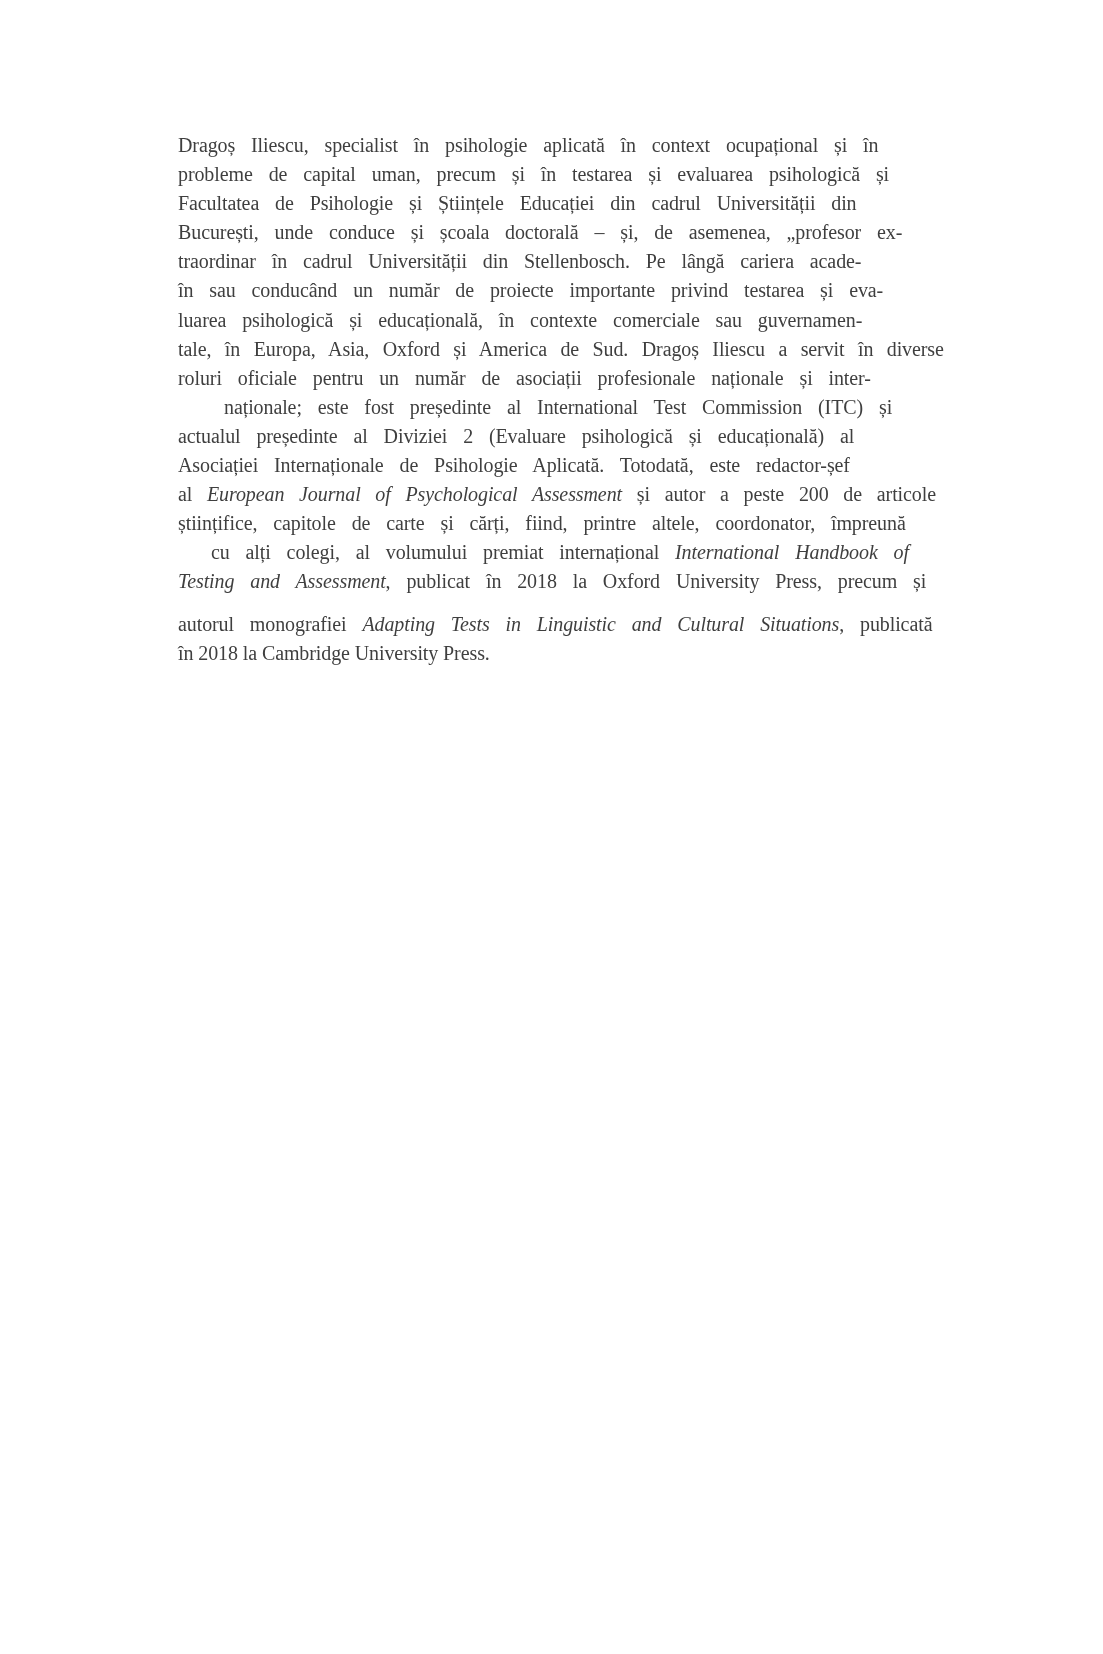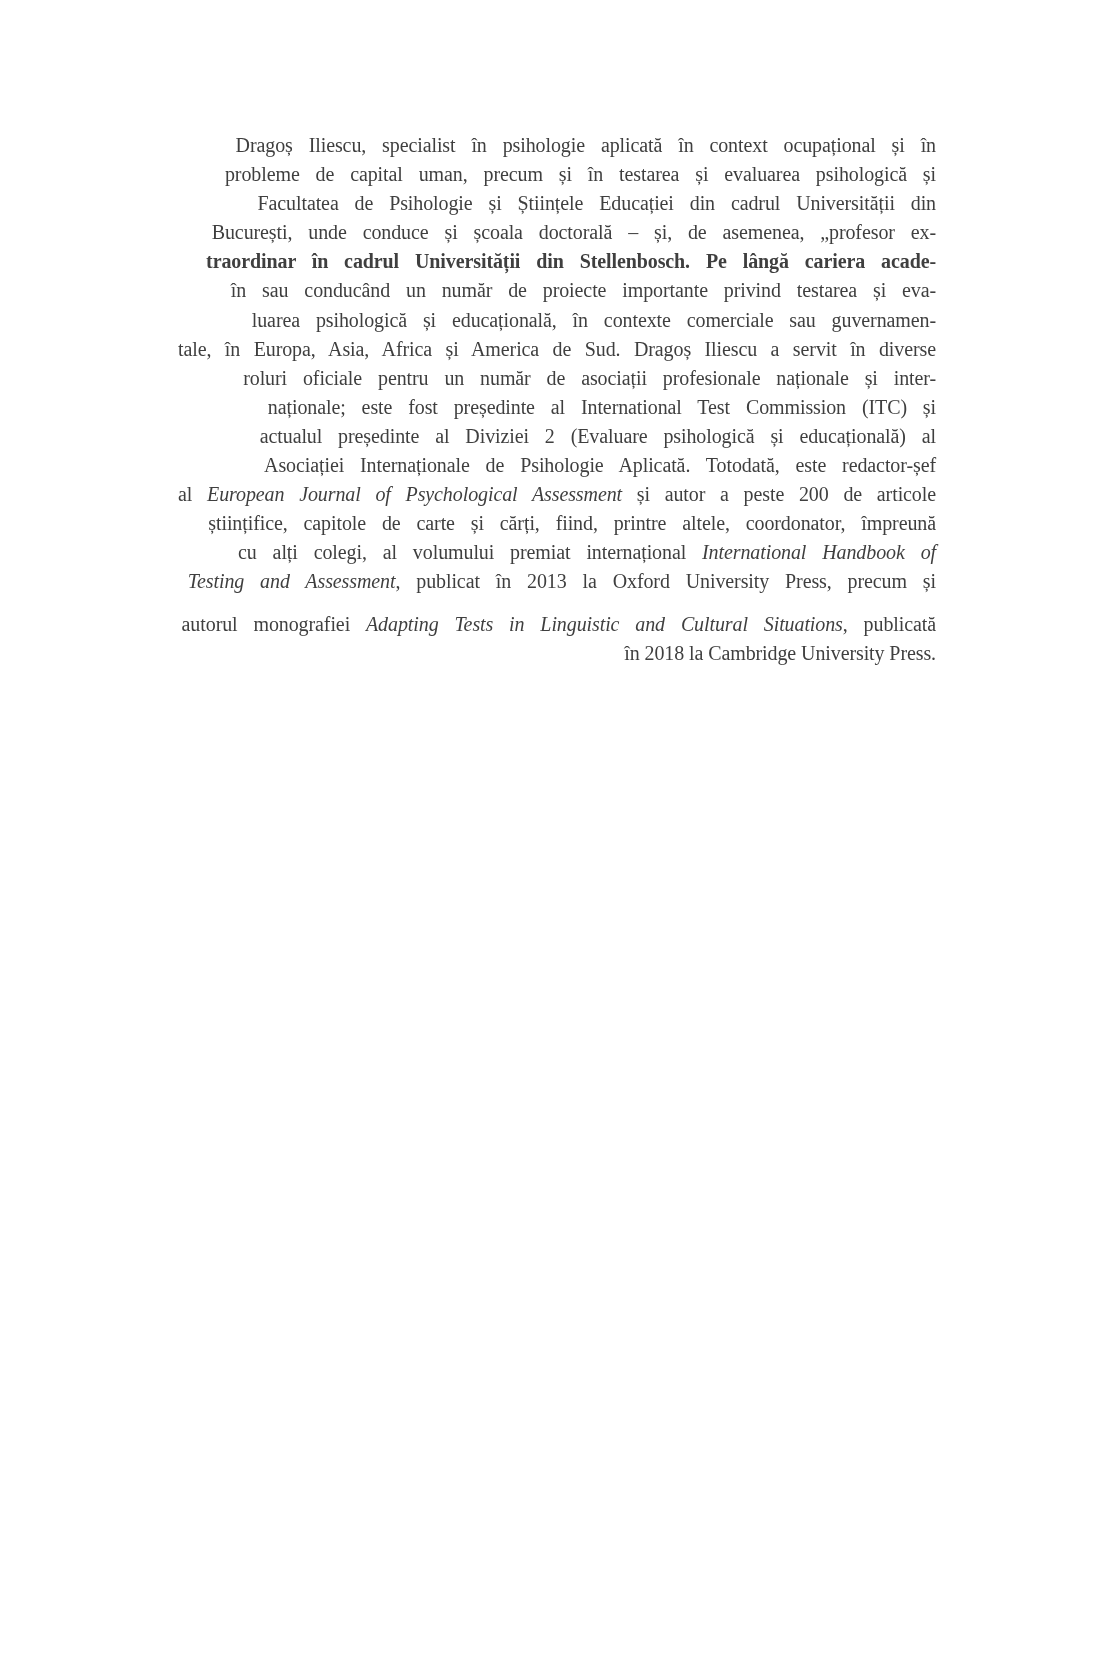--- a/index.html
+++ b/index.html
@@ -16,41 +16,41 @@
     left: 178px;
     top: 131px;
     width: 758px;
     font-size: 20px;
     line-height: 29.1px;
     color: var(--ink, #3f3f3f);
     letter-spacing: -0.1px;
   }
   .line {
     white-space: nowrap;
-    text-align: right;
+    text-align: left;
   }
   .italic { font-style: italic; }
 </style>
 </head>
 <body>
 
 <div class="page" style="background: rgb(255, 255, 255);">
   <div class="text-block">
       <div class="line" style="word-spacing: 11px;"><span>Dragoș Iliescu, specialist în psihologie aplicată în context ocupațional și în</span></div>
       <div class="line" style="word-spacing: 11px;"><span>probleme de capital uman, precum și în testarea și evaluarea psihologică și</span></div>
       <div class="line" style="word-spacing: 11px;"><span>Facultatea de Psihologie și Științele Educației din cadrul Universității din</span></div>
       <div class="line" style="word-spacing: 11px;"><span>București, unde conduce și școala doctorală – și, de asemenea, „profesor ex-</span></div>
-      <div class="line" style="word-spacing: 11px; font-weight: bold;"><span>traordinar în cadrul Universității din Stellenbosch. Pe lângă cariera acade-</span></div>
+      <div class="line" style="word-spacing: 11px;"><span>traordinar în cadrul Universității din Stellenbosch. Pe lângă cariera acade-</span></div>
       <div class="line" style="word-spacing: 11px;"><span>în sau conducând un număr de proiecte importante privind testarea și eva-</span></div>
       <div class="line" style="word-spacing: 11px;"><span>luarea psihologică și educațională, în contexte comerciale sau guvernamen-</span></div>
-      <div class="line" style="word-spacing: 8.56px;"><span>tale, în Europa, Asia, Africa și America de Sud. Dragoș Iliescu a servit în diverse</span></div>
+      <div class="line" style="word-spacing: 8.56px;"><span>tale, în Europa, Asia, Oxford și America de Sud. Dragoș Iliescu a servit în diverse</span></div>
       <div class="line" style="word-spacing: 11px;"><span>roluri oficiale pentru un număr de asociații profesionale naționale și inter-</span></div>
       <div class="line" style="word-spacing: 11px; margin-left: 46px;"><span>naționale; este fost președinte al International Test Commission (ITC) și</span></div>
       <div class="line" style="word-spacing: 11px;"><span>actualul președinte al Diviziei 2 (Evaluare psihologică și educațională) al</span></div>
       <div class="line" style="word-spacing: 11px;"><span>Asociației Internaționale de Psihologie Aplicată. Totodată, este redactor-șef</span></div>
       <div class="line" style="word-spacing: 9.86px;"><span>al </span><span class="italic">European Journal of Psychological Assessment</span><span> și autor a peste 200 de articole</span></div>
       <div class="line" style="word-spacing: 11px;"><span>științifice, capitole de carte și cărți, fiind, printre altele, coordonator, împreună</span></div>
       <div class="line" style="word-spacing: 11px; margin-left: 33px;"><span>cu alți colegi, al volumului premiat internațional </span><span class="italic">International Handbook of</span></div>
-      <div class="line" style="word-spacing: 11px;"><span class="italic">Testing and Assessment</span><span>, publicat în 2013 la Oxford University Press, precum și</span></div>
+      <div class="line" style="word-spacing: 11px;"><span class="italic">Testing and Assessment</span><span>, publicat în 2018 la Oxford University Press, precum și</span></div>
       <div class="line" style="word-spacing: 11px; margin-top: 13px;"><span>autorul monografiei </span><span class="italic">Adapting Tests in Linguistic and Cultural Situations</span><span>, publicată</span></div>
       <div class="line last"><span>în 2018 la Cambridge University Press.</span></div>
     </div>
 </div>
 
 </body></html>

